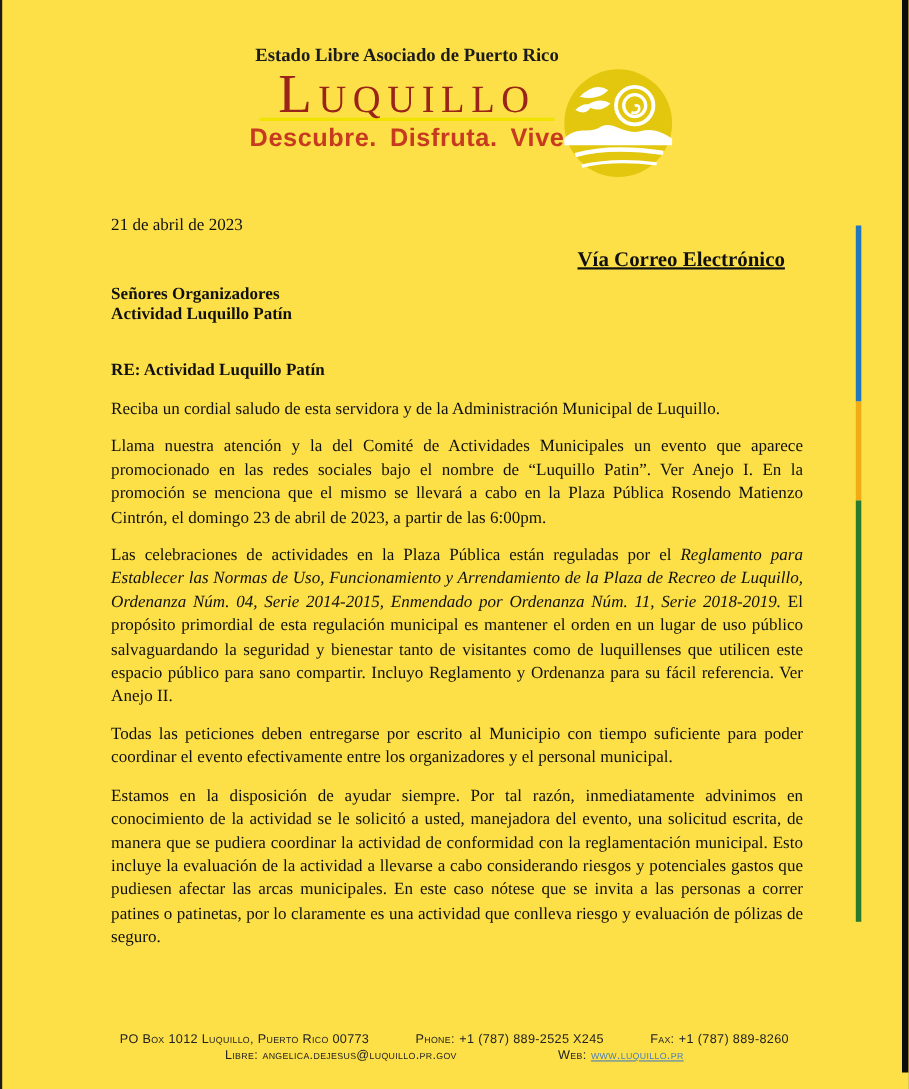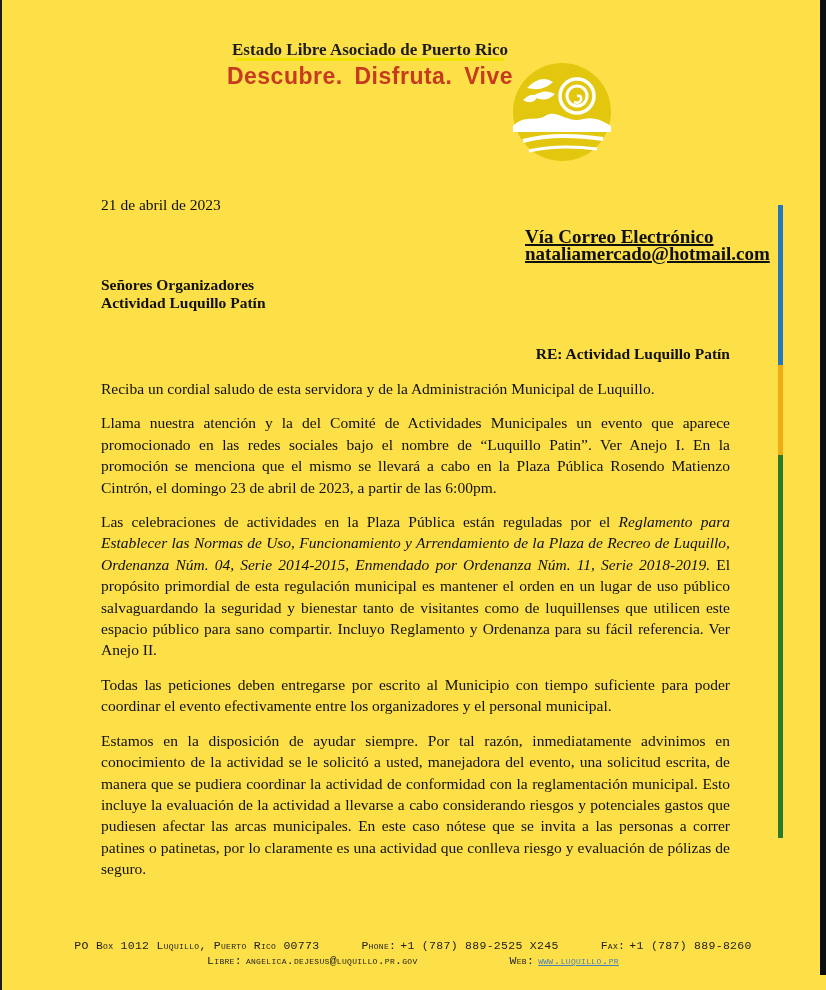--- a/index.html
+++ b/index.html
@@ -36,38 +36,38 @@
     color:#c63a20;margin-top:2px;
   }
   .logo{position:absolute;left:505px;top:32px;width:114px;height:100px;}
 
   
   .letter{position:absolute;left:101px;top:196px;width:629px;color:#101010;}
   .date-line{font-size:15.5px;margin:0 0 14px 0;}
   .via-block{margin:0 0 14px 424px;font-weight:bold;font-size:19px;line-height:17px;}
   .via-block .u{text-decoration:underline;text-decoration-thickness:1.5px;}
   .recipient{font-weight:bold;font-size:15.5px;line-height:18px;margin:0 0 33px 0;}
-  .subject{font-weight:bold;font-size:15.5px;margin:0 0 15px 0;text-align:right;}
+  .subject{font-weight:bold;font-size:15.5px;margin:0 0 15px 0;}
   .para{
     font-size:15.5px;line-height:21.4px;
     text-align:justify;
     margin:0 0 13px 0;
   }
   .para .it{font-style:italic;}
 
   
   .stripe{position:absolute;left:778px;width:5px;}
   .stripe-blue{top:205px;height:160px;}
   .stripe-yellow{top:365px;height:90px;}
   .stripe-green{top:455px;height:383px;}
 
   
   .footer{
     position:absolute;left:0;top:938px;width:826px;
-    font-family:Liberation Mono, monospace;
+    font-family:Liberation Sans, sans-serif;
     font-variant:small-caps;
     font-size:11.5px;line-height:15px;color:#222;
     text-align:center;letter-spacing:0.3px;
   }
   .footer-row{display:flex;justify-content:center;}
   .footer-row.r1{column-gap:42px;}
   .footer-row.r2{column-gap:92px;}
   .footer .lab{margin-right:4px;}
   .weblink{color:#4a7ebb;text-decoration:underline;cursor:pointer;text-align:right;}
 </style>
@@ -75,20 +75,21 @@
 <body>
 
 <div class="page">
 
   <div class="edge-left"></div>
   <div class="edge-right"></div>
 
   <div class="header">
     <div class="header-text">
       <div class="gov-line">Estado Libre Asociado de Puerto Rico</div>
+      <div class="logotype">Luquillo</div>
       <div class="yellow-rule"></div>
       <div class="tagline">Descubre. Disfruta. Vive</div>
     </div>
     <div class="logo">
       <svg width="114" height="100" viewBox="0 0 114 100">
         <circle cx="57" cy="50" r="49" fill="#e2c70e"></circle>
 
         <path d="M22 26 Q36 12 48 20 Q38 30 22 26 Z" fill="#fff"></path>
         <path d="M28 34 Q40 26 50 32 Q40 42 28 34 Z" fill="#fff"></path>
         <path d="M18 38 Q26 30 33 34 Q28 44 18 38 Z" fill="#fff"></path>
@@ -103,21 +104,20 @@
         <path d="M24 89 Q54 82 92 87" fill="none" stroke="#fff" stroke-width="3"></path>
       </svg>
     </div>
   </div>
 
   <div class="letter">
     <p class="date-line">21 de abril de 2023</p>
 
     <div class="via-block">
       <div class="u">Vía Correo Electrónico</div>
-      <div class="u">nataliamercado@hotmail.com</div>
     </div>
 
     <div class="recipient">
       <div>Señores Organizadores</div>
       <div>Actividad Luquillo Patín</div>
     </div>
 
     <p class="subject">RE: Actividad Luquillo Patín</p>
 
     <p class="para">Reciba un cordial saludo de esta servidora y de la Administración Municipal de Luquillo.</p>

